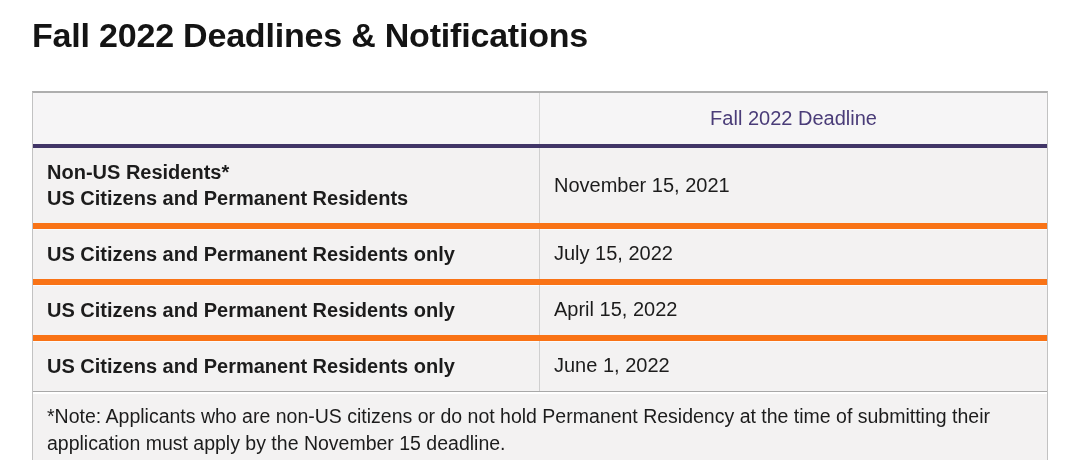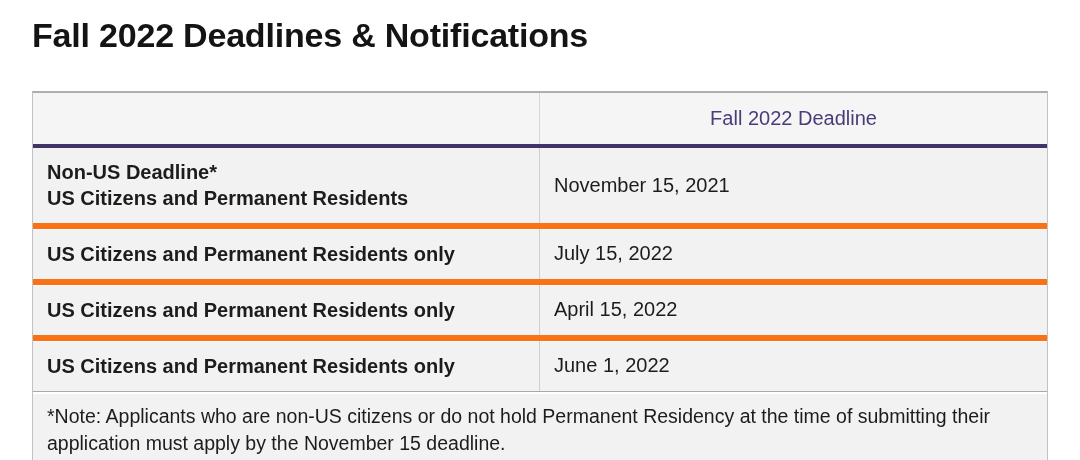--- a/index.html
+++ b/index.html
@@ -96,21 +96,21 @@
 
   <div class="deadline-table">
 
     <div class="tr header-row">
       <div class="th group-head"></div>
       <div class="th deadline-head">Fall 2022 Deadline</div>
     </div>
 
     <div class="tr data-row row-0">
       <div class="td label-cell">
-        <div>Non-US Deadline*</div>
+        <div>Non-US Residents*</div>
         <div>US Citizens and Permanent Residents</div>
       </div>
       <div class="td date-cell">November 15, 2021</div>
     </div>
 
     <div class="tr data-row">
       <div class="td label-cell">
         <div>US Citizens and Permanent Residents only</div>
       </div>
       <div class="td date-cell">July 15, 2022</div>

